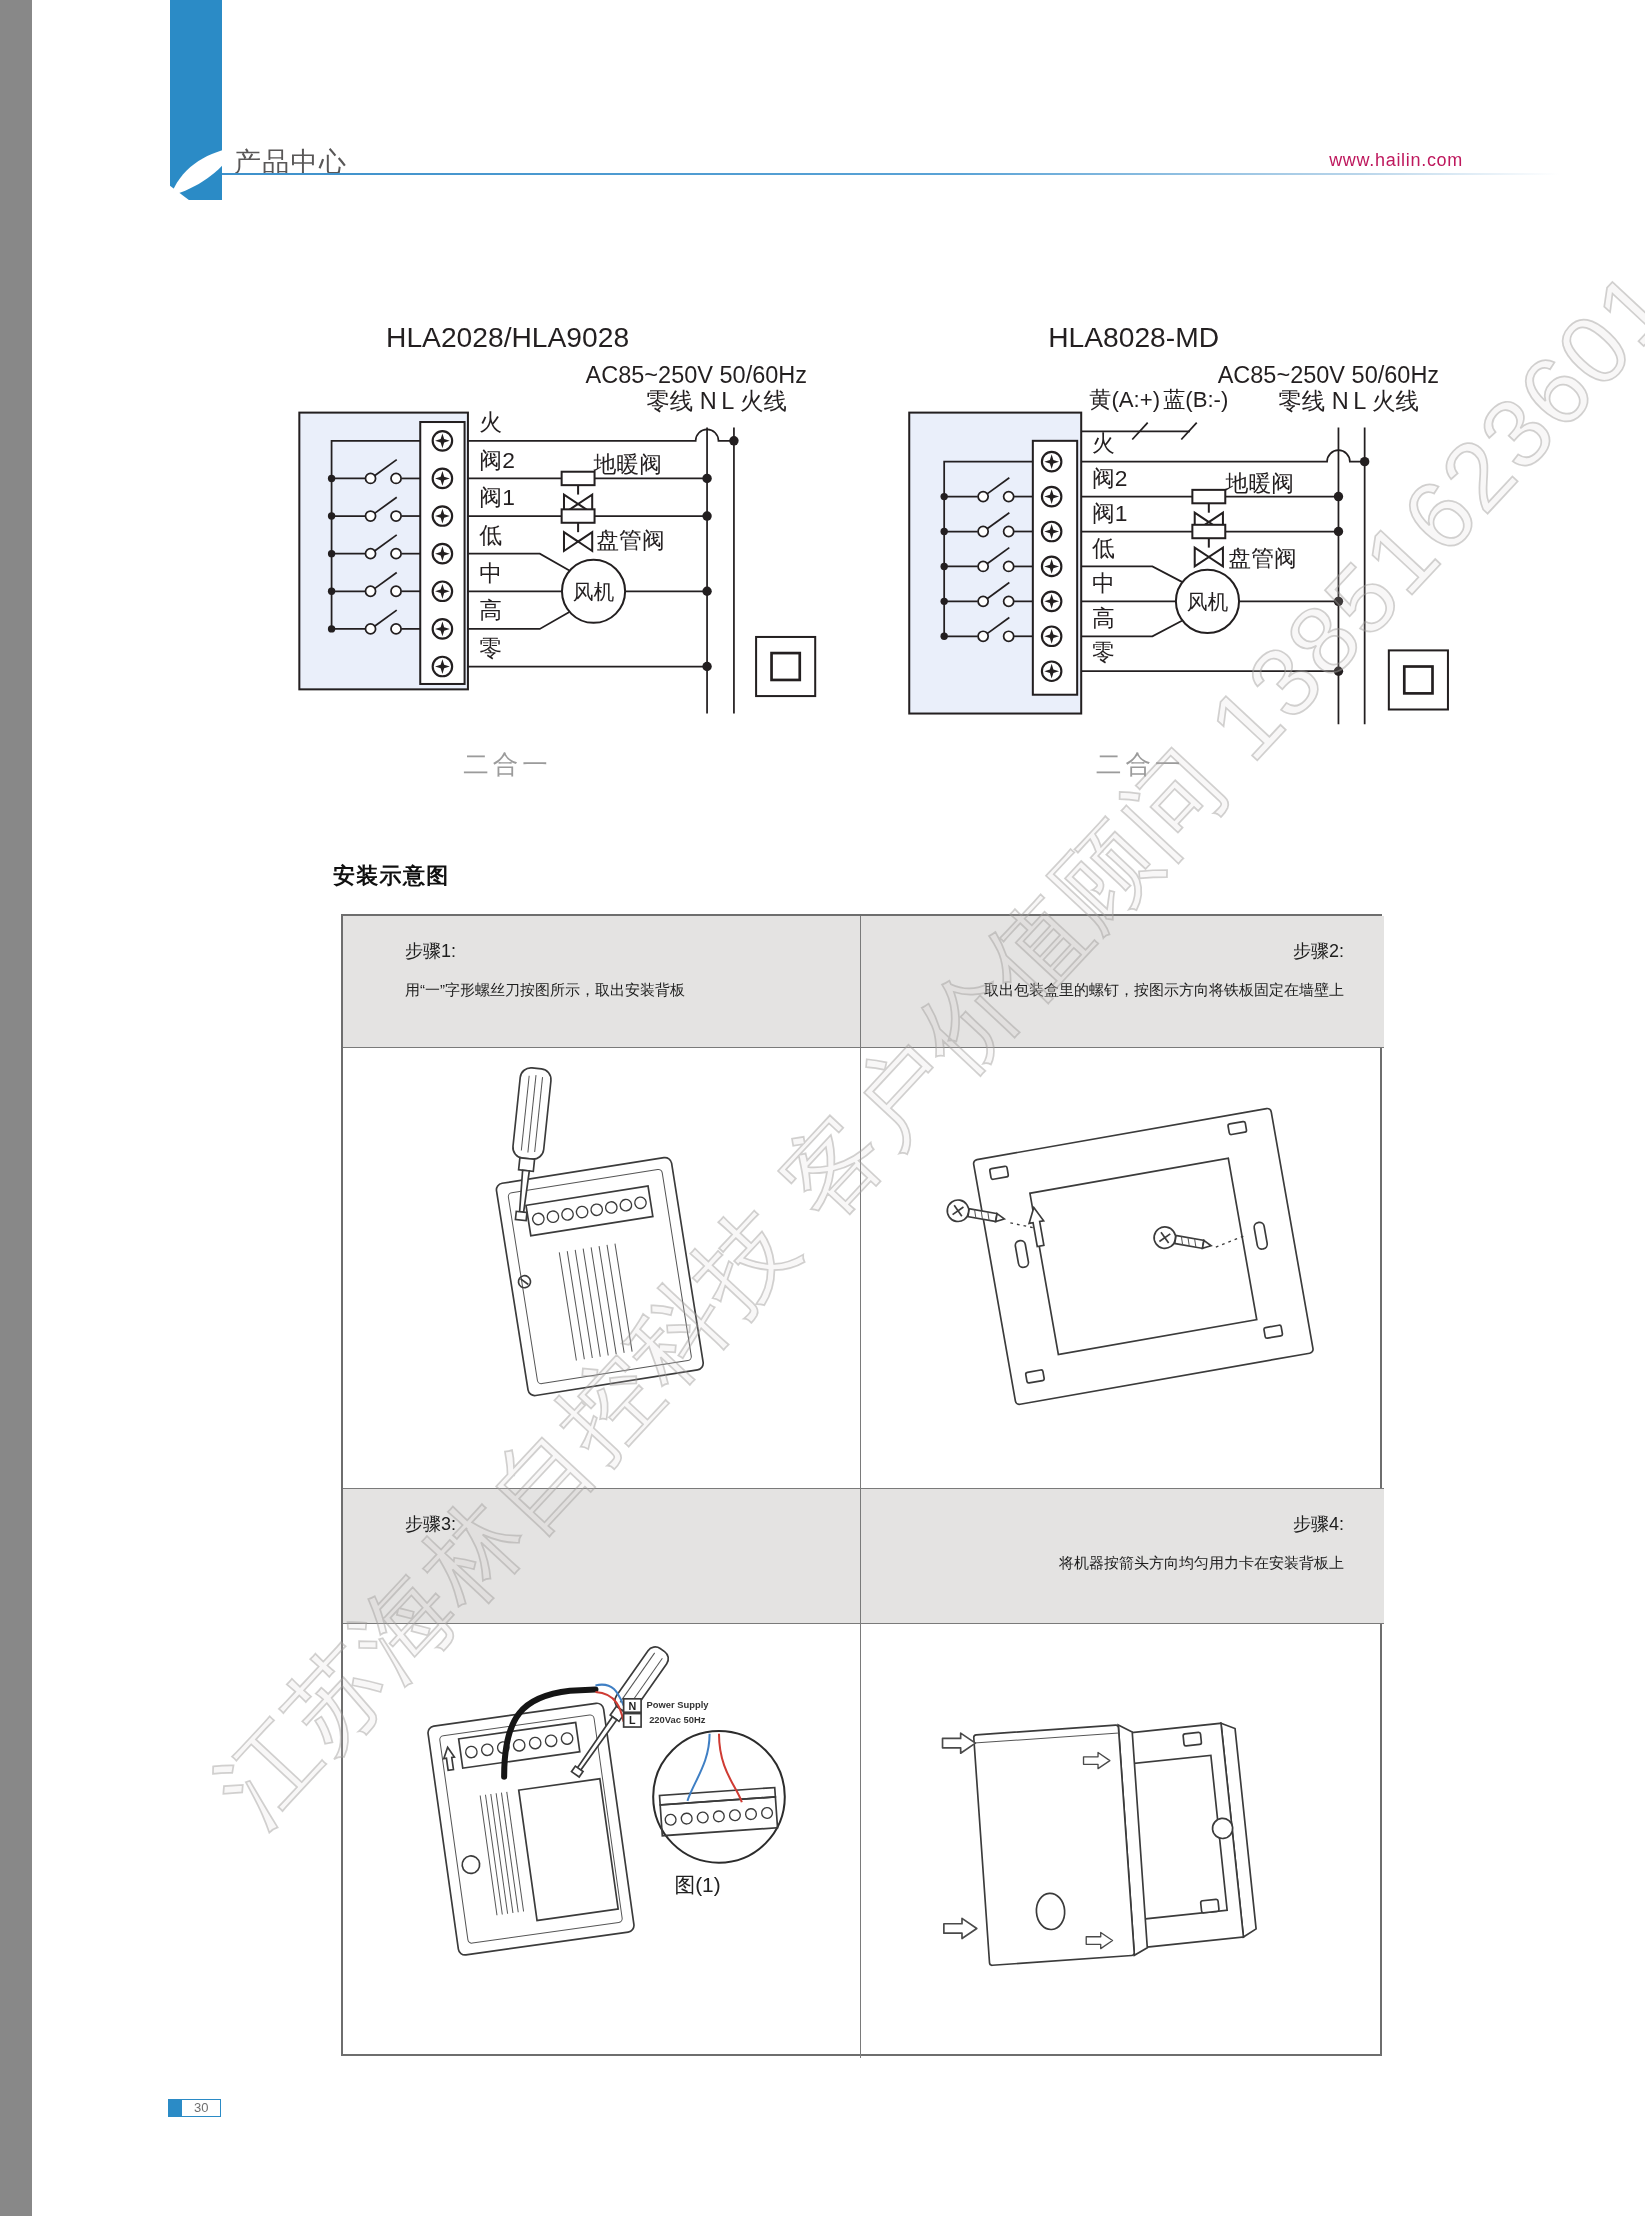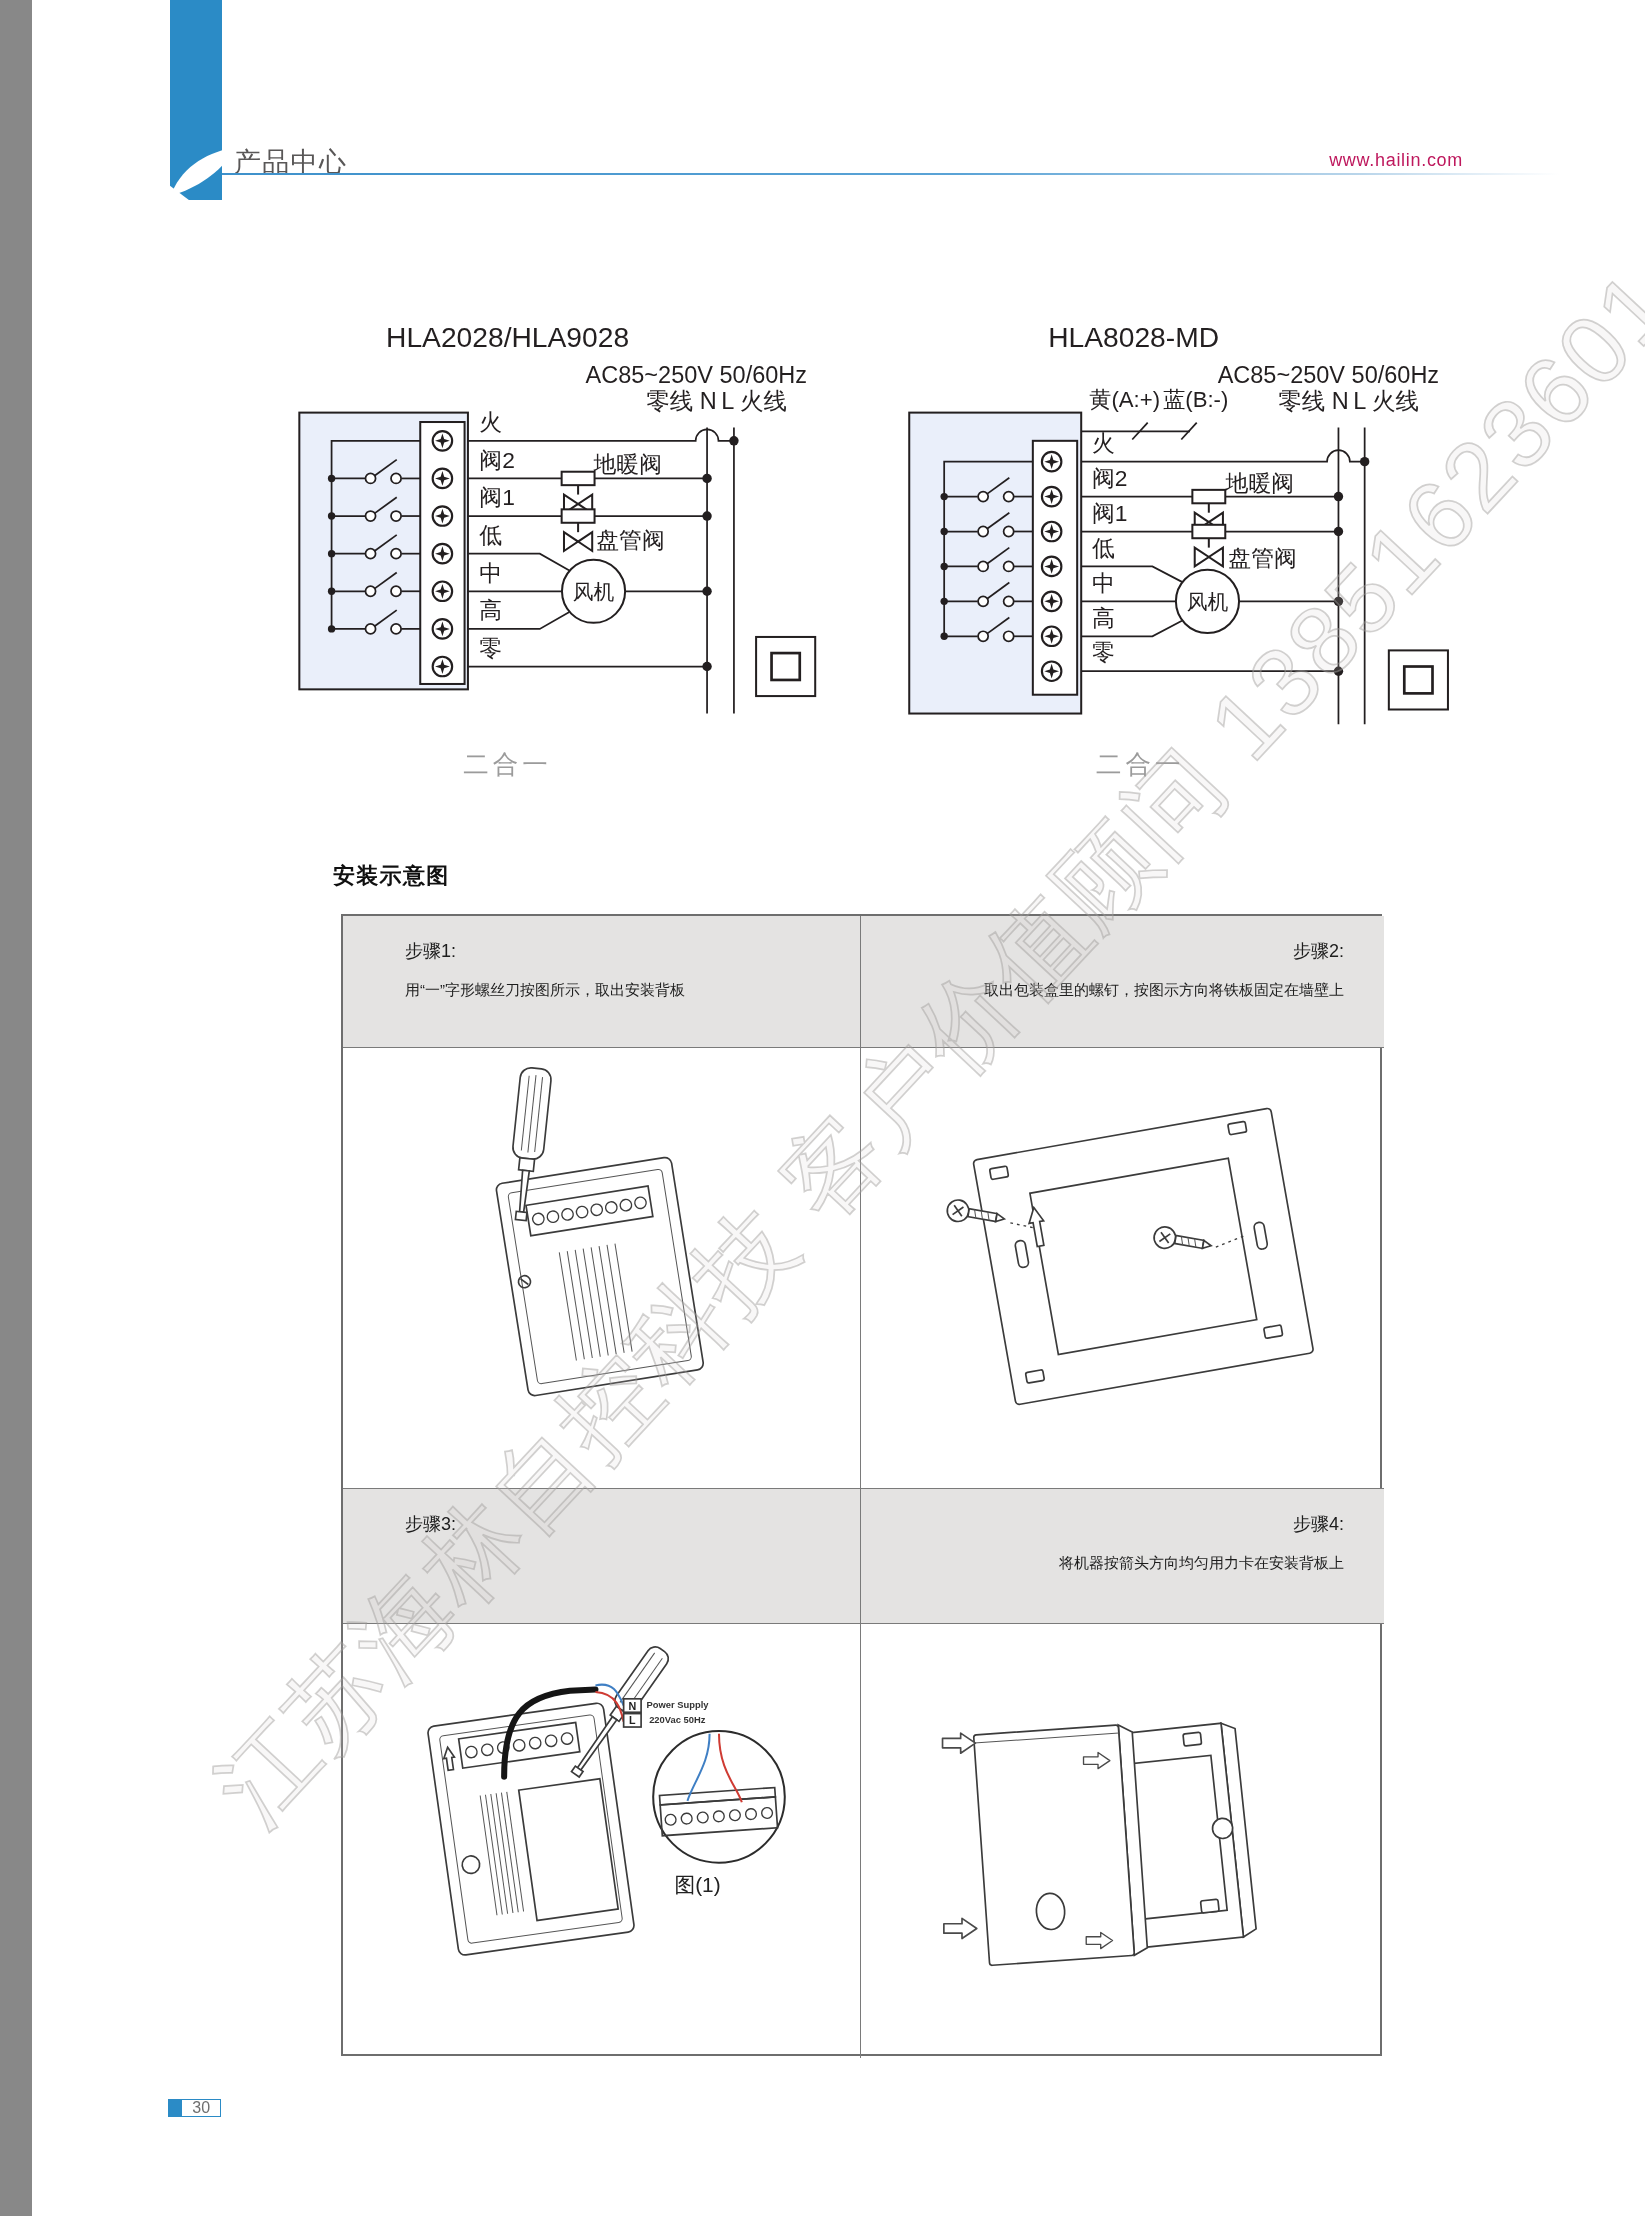--- a/index.html
+++ b/index.html
@@ -39,21 +39,21 @@
   .step-text{font-size:15px;margin-top:15px;line-height:1.62;}
   .illu-svg{position:absolute;left:0;top:0;}
   .illu-svg text{font-family:"Liberation Sans","DejaVu Sans",sans-serif;}
   .ln{stroke:#3b3b3b;stroke-width:2.5;fill:none;}
   .lnf{stroke:#3b3b3b;stroke-width:2.5;fill:#ffffff;}
   .thin{stroke:#555;stroke-width:1.5;fill:none;}
   
   .footer-badge{position:absolute;left:136px;top:2099px;width:53px;height:18px;
     border:1.3px solid #2b8bc6;box-sizing:border-box;display:flex;background:#fff;}
   .badge-blue{width:13.4px;height:100%;background:#2b8bc6;}
-  .badge-num{flex:1;text-align:center;font-size:16px;line-height:15.5px;color:#6f6f6f;}
+  .badge-num{flex:1;text-align:center;font-size:13px;line-height:15.5px;color:#6f6f6f;}
   
   .watermark{
     position:absolute;left:168px;top:1774px;width:2083px;white-space:nowrap;
     font-size:97px;letter-spacing:2.7px;line-height:1;
     color:rgba(210,208,205,0.16);
     -webkit-text-stroke:1.7px rgba(158,156,152,0.45);
     transform:rotate(-47deg);transform-origin:0 0;
     pointer-events:none;z-index:5;
   }
 </style>

